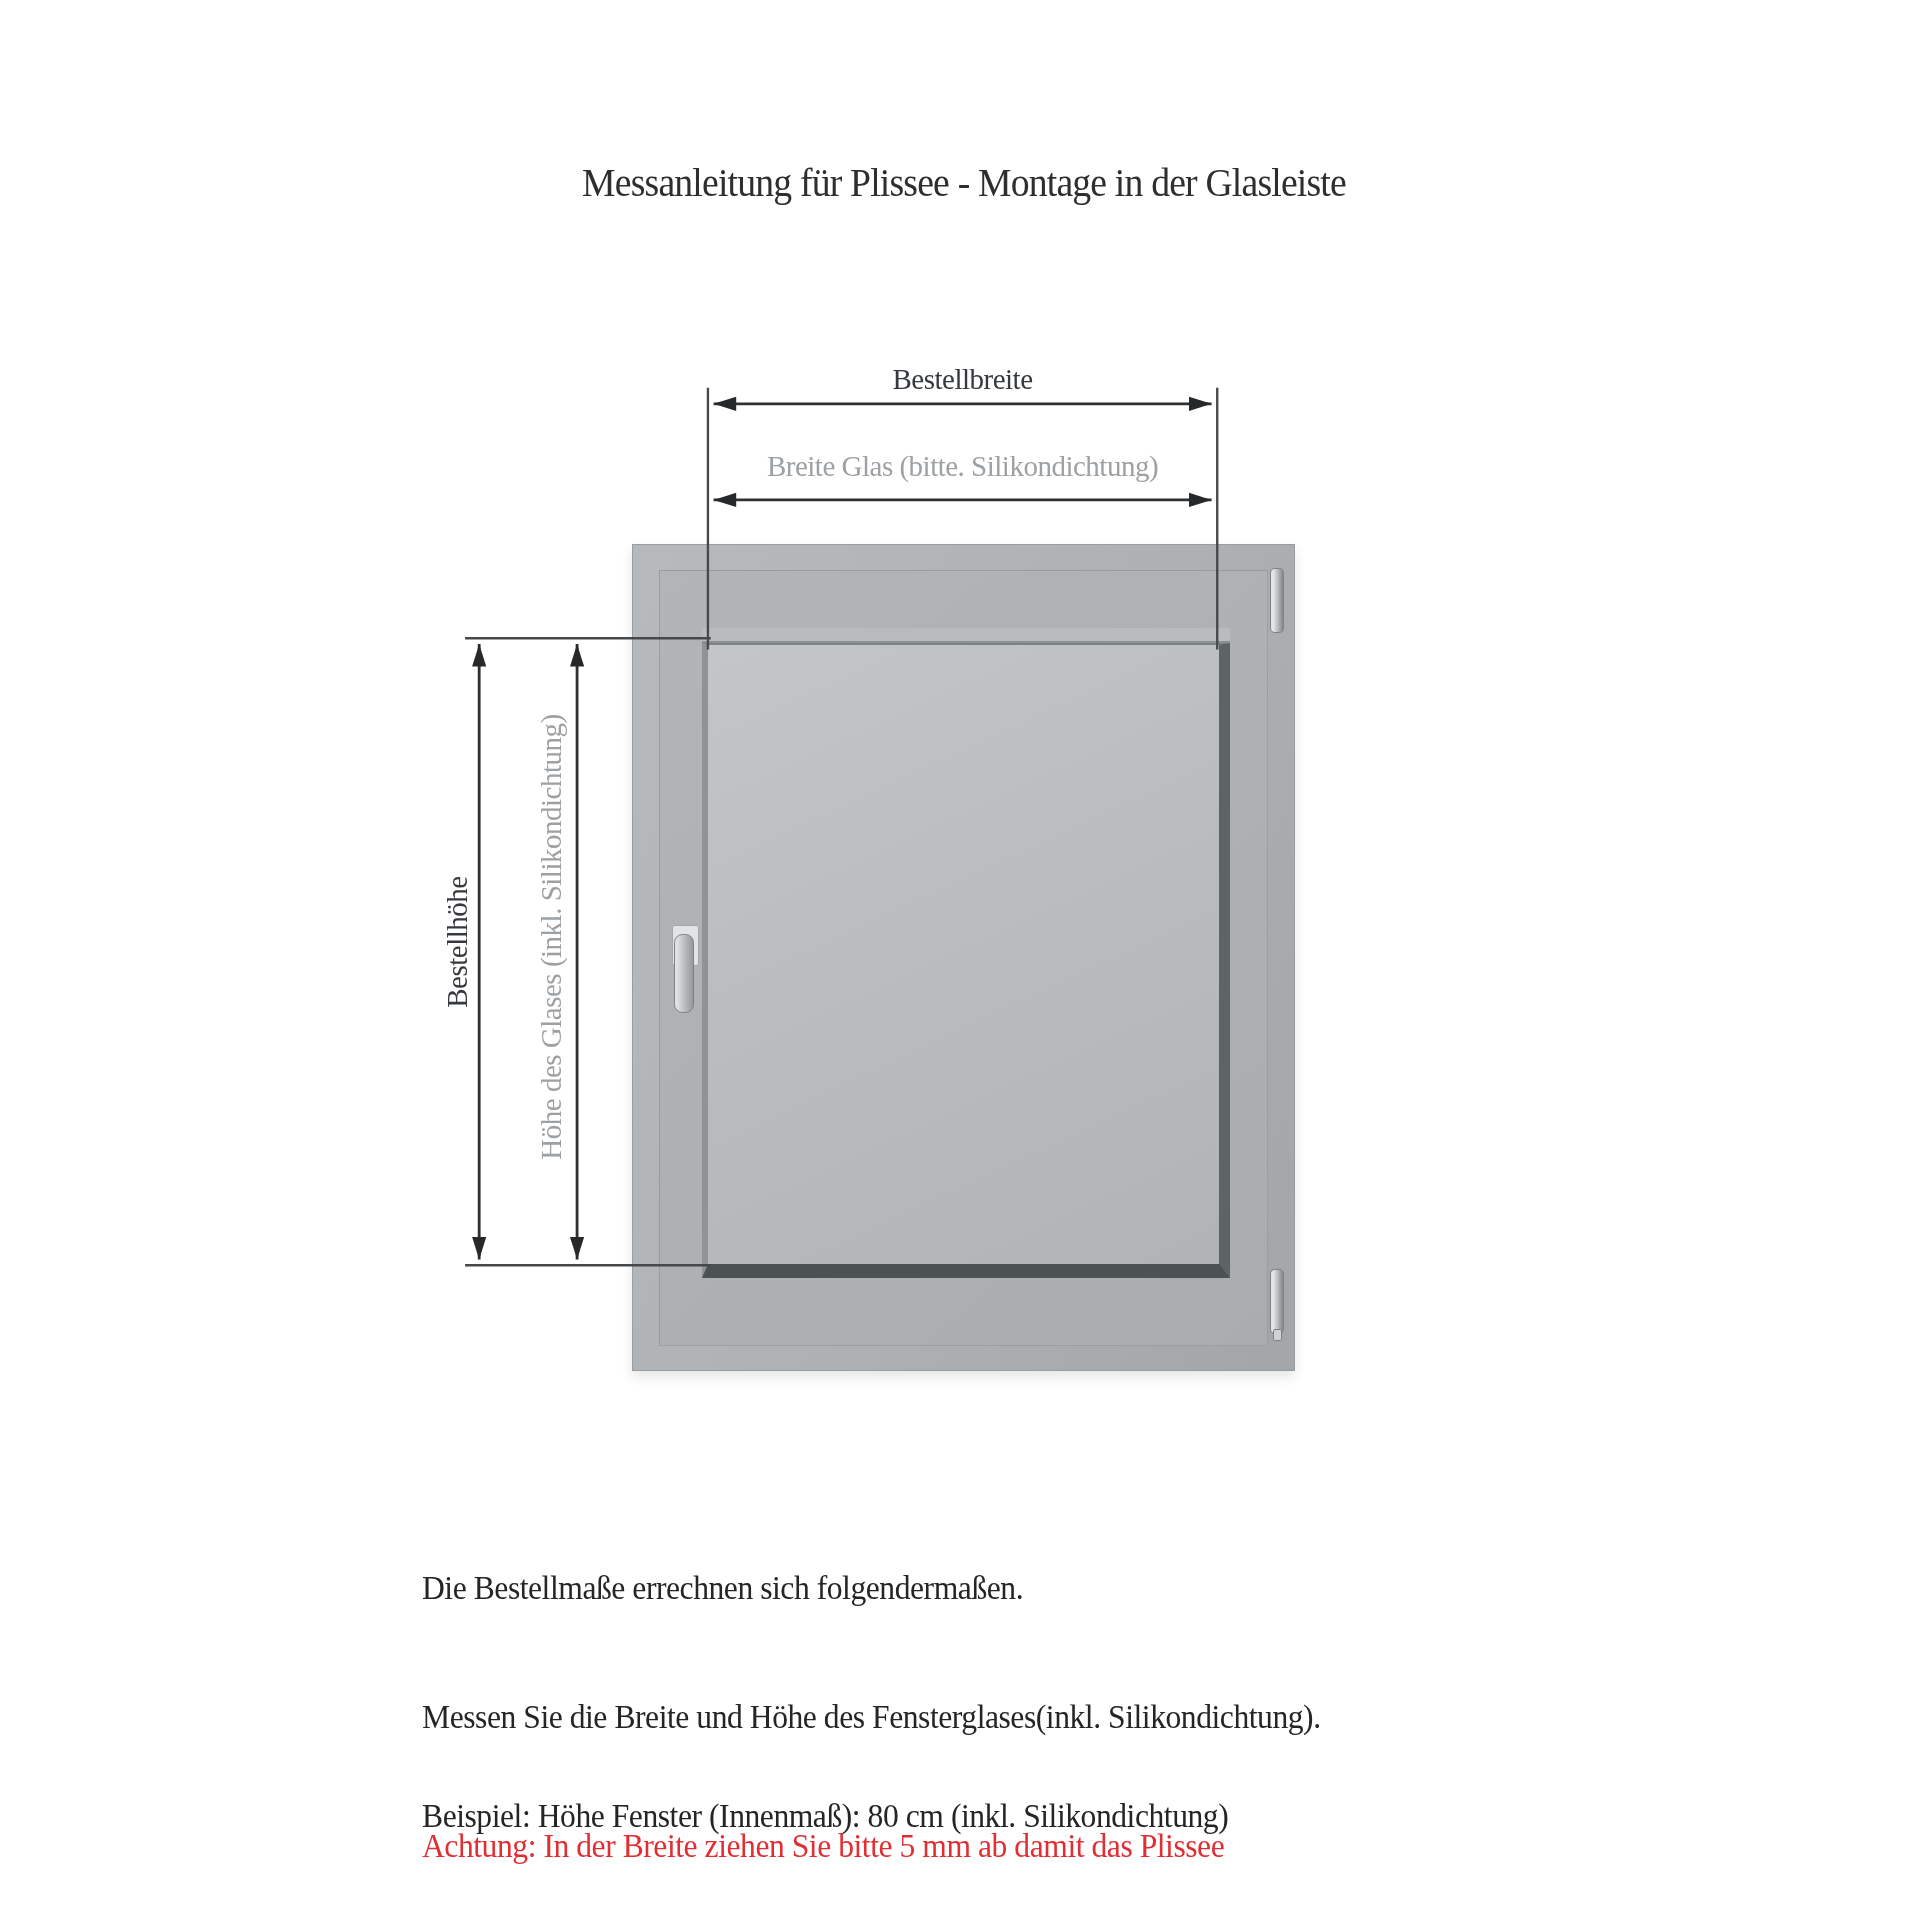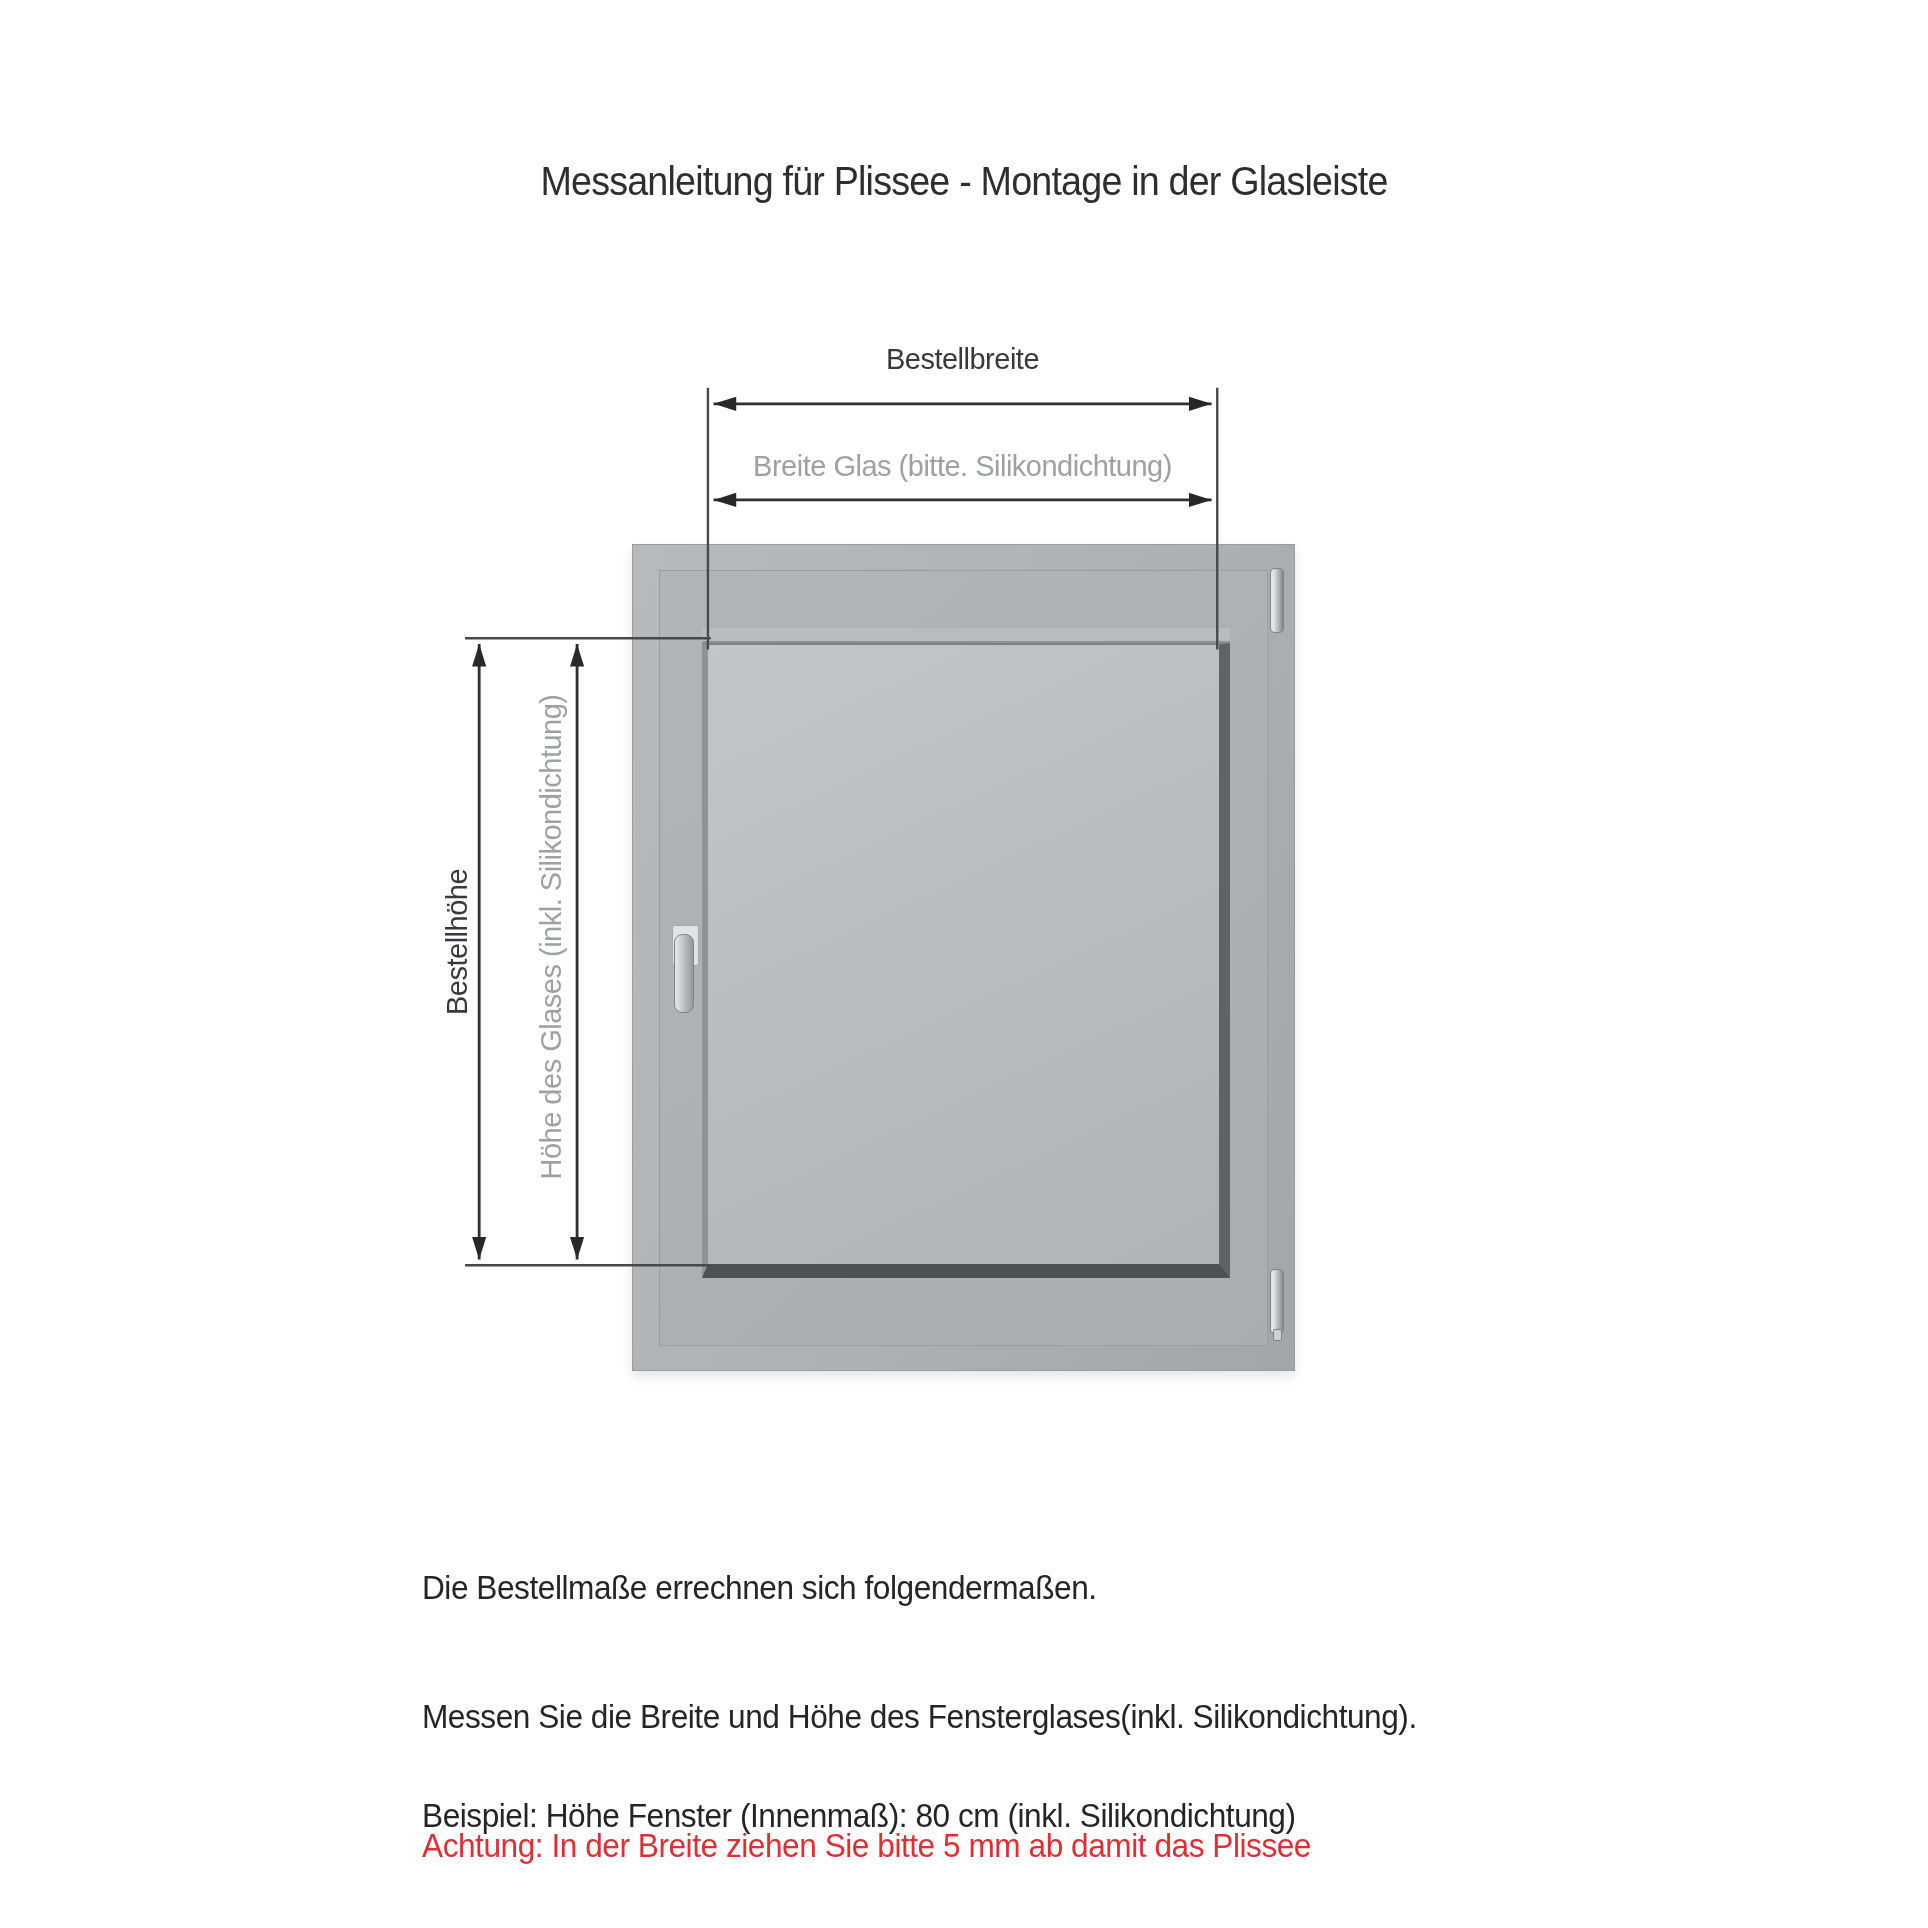--- a/index.html
+++ b/index.html
@@ -1,42 +1,42 @@
 <!DOCTYPE html>
 <html style="font-size:15px"><head>
 <meta charset="utf-8">
 <style>
   html,body{margin:0;padding:0;background:#ffffff;}
   .page{
     position:relative;
     width:1928px;height:1928px;
     background:#ffffff;
     overflow:hidden;
-    font-family:Liberation Sans, sans-serif;
+    font-family:Liberation Serif, serif;
     -webkit-font-smoothing:antialiased;
   }
   
   .title{
     position:absolute;left:0;top:158px;width:1928px;
     text-align:center;
     font-size:41px;color:#2c2e30;
     letter-spacing:-0.9px;
     transform:scaleX(0.92);
   }
   
   .dim-label{
     position:absolute;
     font-size:29px;
     letter-spacing:-0.5px;
     text-align:center;
     white-space:nowrap;
   }
   .dim-dark{color:#36393d;}
   .dim-gray{color:#9ea1a4;}
-  .lbl-bestellbreite{left:708px;top:343px;width:509px;}
+  .lbl-bestellbreite{left:708px;top:363px;width:509px;}
   .lbl-breiteglas{left:708px;top:450px;width:509px;}
   .lbl-bestellhoehe{
     left:316px;top:923px;width:282px;height:38px;line-height:38px;
     transform:rotate(-90deg);
   }
   .lbl-hoeheglas{
     left:249px;top:920px;width:603px;height:34px;line-height:34px;
     transform:rotate(-90deg);
   }
   

